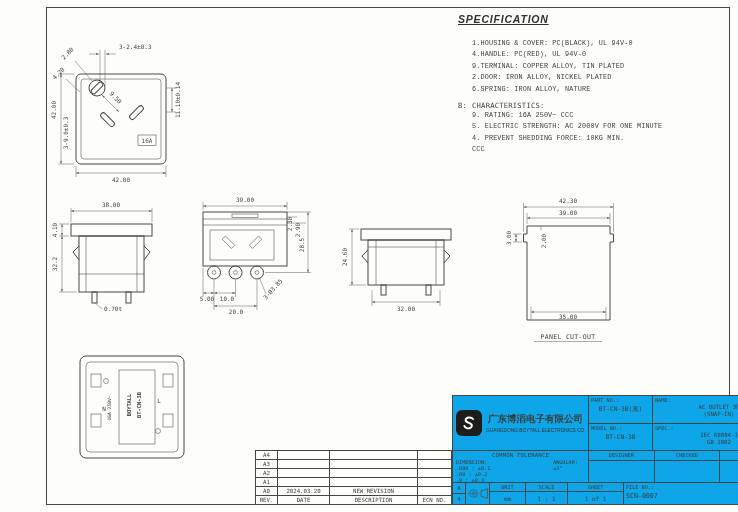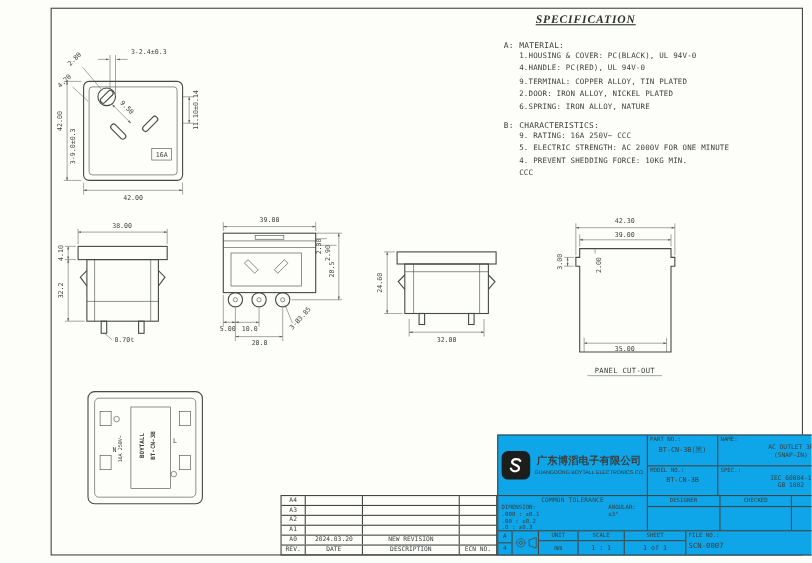--- a/index.html
+++ b/index.html
@@ -15,27 +15,27 @@
   .dt  { font-size:6px; }
   .dt5 { font-size:4.6px; }
   .dtb { font-size:5.4px; font-weight:bold; }
   .cap { font-size:6.5px; letter-spacing:0.3px; }
   .ol  { fill:none; stroke:#454a46; stroke-width:1; }
   .ol2 { fill:none; stroke:#454a46; stroke-width:0.55; }
   .dl  { fill:none; stroke:#5c615d; stroke-width:0.5; }
 
   
   .spec { position:absolute; left:458px; top:13px; width:268px; }
-  .spec-title { font-family:Liberation Serif, serif; font-style:italic; font-weight:bold;
+  .spec-title { font-family:Liberation Sans, sans-serif; font-style:italic; font-weight:bold;
                 font-size:10.5px; letter-spacing:0.8px; text-decoration:underline;
-                color:#2e322f; margin-bottom:13px;margin-left:29px; }
+                color:#2e322f; margin-bottom:13px; }
   .spec-head { font-size:7.2px; margin-top:6px; white-space:nowrap; letter-spacing:0.2px; }
   .spec-head .hsp { margin-left:5px; }
   .spec-item { font-size:6.8px; line-height:11.4px; padding-left:14px;
-               white-space:nowrap; letter-spacing:0.15px; }
+               white-space:nowrap; letter-spacing:0.15px;font-family:Liberation Mono, monospace; }
 
   
   .rev-table { position:absolute; left:255px; top:450px; width:197px; height:55px;
                border:1px solid #434744; display:flex; flex-direction:column; }
   .rev-row { flex:1; display:flex; border-bottom:1px solid #434744; }
   .rev-row:last-child { border-bottom:none; }
   .rev-cell { border-right:1px solid #434744; font-size:5.7px; display:flex;
               align-items:center; justify-content:center; overflow:hidden; white-space:nowrap; }
   .rev-cell:last-child { border-right:none; }
   .rc1 { width:22px; } .rc2 { width:52px; } .rc3 { width:88px; } .rc4 { flex:1; }
@@ -274,21 +274,20 @@
       <text class="dtb" x="131" y="405" text-anchor="middle" transform="rotate(-90 131 405)">BOYTALL</text>
       <text class="dtb" x="141" y="405" text-anchor="middle" transform="rotate(-90 141 405)">BT-CN-3B</text>
       <text class="dt" x="159" y="403" text-anchor="middle">L</text>
       <text class="dt" x="104" y="411" text-anchor="middle">N</text>
     </g>
   </svg>
 
   <div class="spec">
     <div class="spec-title">SPECIFICATION</div>
 
-    <div class="spec-head"><span>A:</span><span class="hsp">MATERIAL:</span></div>
     <div class="spec-item">1.HOUSING &amp; COVER: PC(BLACK), UL 94V-0</div>
     <div class="spec-item">4.HANDLE: PC(RED), UL 94V-0</div>
     <div class="spec-item">9.TERMINAL: COPPER ALLOY, TIN PLATED</div>
     <div class="spec-item">2.DOOR: IRON ALLOY, NICKEL PLATED</div>
     <div class="spec-item">6.SPRING: IRON ALLOY, NATURE</div>
 
     <div class="spec-head"><span>B:</span><span class="hsp">CHARACTERISTICS:</span></div>
     <div class="spec-item">9. RATING: 16A 250V~ CCC</div>
     <div class="spec-item">5. ELECTRIC STRENGTH: AC 2000V FOR ONE MINUTE</div>
     <div class="spec-item">4. PREVENT SHEDDING FORCE: 10KG MIN.</div>

